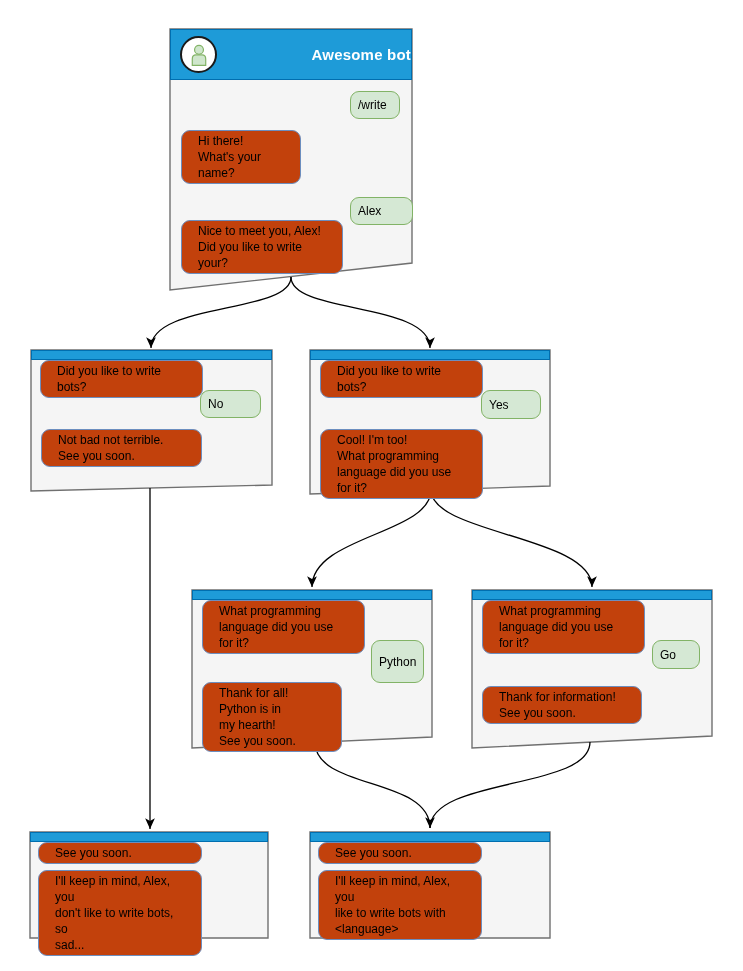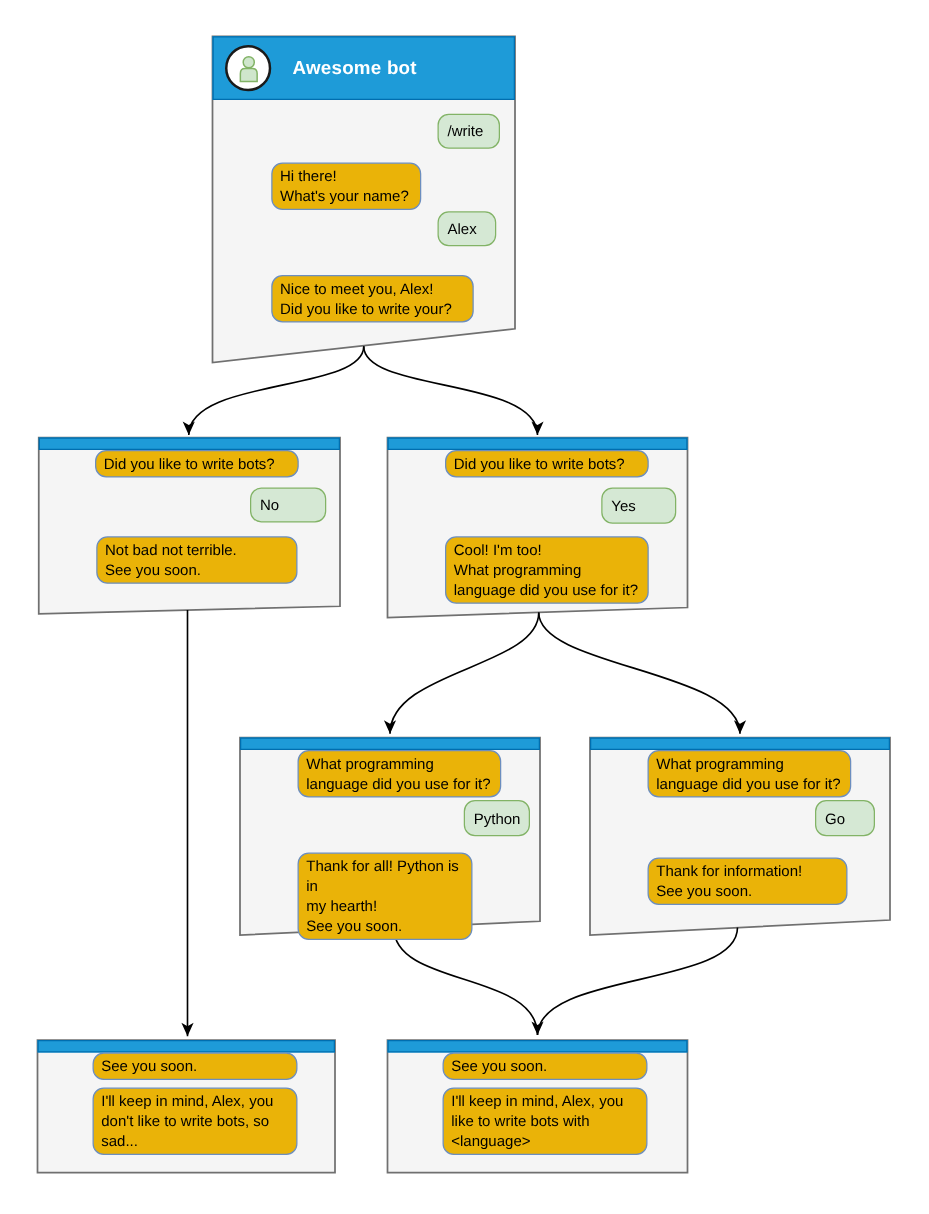--- a/index.html
+++ b/index.html
@@ -4,34 +4,34 @@
 <style>
   html,body{margin:0;padding:0;background:#ffffff;}
   #canvas{
     position:relative;width:743px;height:971px;background:#ffffff;
     font-family:"Liberation Sans",sans-serif;overflow:hidden;
   }
   #base{position:absolute;left:0;top:0;}
   .win{position:absolute;}
   .hdr{
     position:absolute;left:0;top:0;width:100%;height:10px;
-    background:#1e9bd8;border:1px solid #006eaf;box-sizing:border-box;
+    background:#1e9bd8;border:1px solid #006eaf;box-sizing:border-box;justify-content:space-between;
   }
   .hdr.big{height:51px;display:flex;align-items:center;padding-left:9px;}
   .title{color:#ffffff;font-weight:bold;font-size:15px;margin-left:17px;letter-spacing:.2px;}
   .avatar{
     width:37px;height:37px;border-radius:50%;background:#ffffff;
     border:2px solid #1a1a1a;box-sizing:border-box;
     display:flex;align-items:center;justify-content:center;flex:0 0 auto;
   }
   .bubble{
     position:absolute;font-size:12px;line-height:16px;color:#000;
     white-space:pre-line;border-radius:9px;box-sizing:border-box;
   }
-  .bot-msg{background:#eab308;border:1px solid #6c8ebf;padding:2px 6px;margin-left:36px;}
+  .bot-msg{background:#c2410c;border:1px solid #6c8ebf;padding:2px 16px;}
   .user-msg{
     background:#d5e8d4;border:1px solid #82b366;padding:0 7px;
     display:flex;align-items:center;white-space:nowrap;
   }
 </style>
 </head>
 <body>
 
 <div id="canvas">
 
@@ -65,21 +65,21 @@
         <svg width="26" height="26" viewBox="0 0 24 24">
           <circle cx="12" cy="7.2" r="4.1" fill="#cfe6cc" stroke="#82b366" stroke-width="1.1"></circle>
           <path d="M5.8,21.5 L5.8,15.6 Q5.8,11.9 9.2,11.9 L14.8,11.9 Q18.2,11.9 18.2,15.6 L18.2,21.5 Z" fill="#cfe6cc" stroke="#82b366" stroke-width="1.1"></path>
         </svg>
       </span>
       <span class="title">Awesome bot</span>
     </div>
     <div class="bubble user-msg" style="left:180px;top:62px;width:50px;height:28px">/write</div>
     <div class="bubble bot-msg" style="left:11px;top:101px;width:120px">Hi there!
 What's your name?</div>
-    <div class="bubble user-msg" style="left:180px;top:140px;width:47px;height:28px">Alex</div>
+    <div class="bubble user-msg" style="left:180px;top:168px;width:63px;height:28px">Alex</div>
     <div class="bubble bot-msg" style="left:11px;top:191px;width:162px">Nice to meet you, Alex!
 Did you like to write your?</div>
   </div>
 
   <div class="win" style="left:31px;top:350px;width:241px;height:141px">
     <div class="hdr"></div>
     <div class="bubble bot-msg" style="left:9px;top:10px;width:163px">Did you like to write bots?</div>
     <div class="bubble user-msg" style="left:169px;top:40px;width:61px;height:28px">No</div>
     <div class="bubble bot-msg" style="left:10px;top:79px;width:161px">Not bad not terrible.
 See you soon.</div>
@@ -91,21 +91,21 @@
     <div class="bubble user-msg" style="left:171px;top:40px;width:60px;height:29px">Yes</div>
     <div class="bubble bot-msg" style="left:10px;top:79px;width:163px">Cool! I'm too!
 What programming
 language did you use for it?</div>
   </div>
 
   <div class="win" style="left:192px;top:590px;width:240px;height:158px">
     <div class="hdr"></div>
     <div class="bubble bot-msg" style="left:10px;top:10px;width:163px">What programming
 language did you use for it?</div>
-    <div class="bubble user-msg" style="left:179px;top:50px;width:53px;height:29px">Python</div>
+    <div class="bubble user-msg" style="left:179px;top:50px;width:53px;height:43px">Python</div>
     <div class="bubble bot-msg" style="left:10px;top:92px;width:140px">Thank for all! Python is in
 my hearth!
 See you soon.</div>
   </div>
 
   <div class="win" style="left:472px;top:590px;width:240px;height:158px">
     <div class="hdr"></div>
     <div class="bubble bot-msg" style="left:10px;top:10px;width:163px">What programming
 language did you use for it?</div>
     <div class="bubble user-msg" style="left:180px;top:50px;width:48px;height:29px">Go</div>

